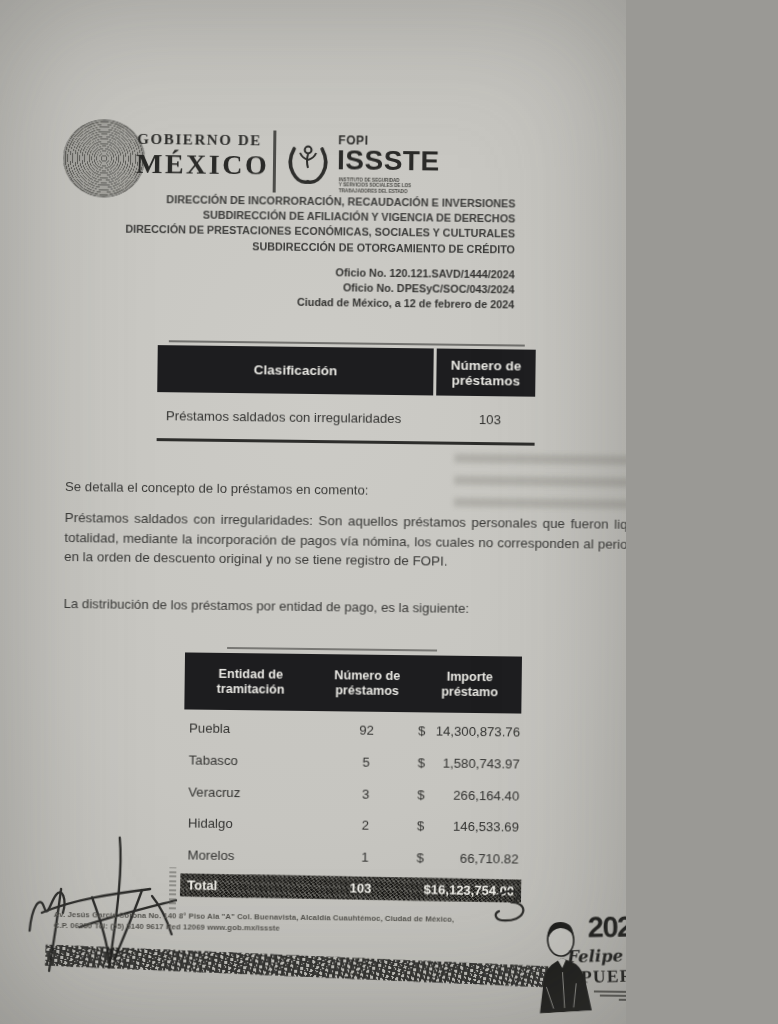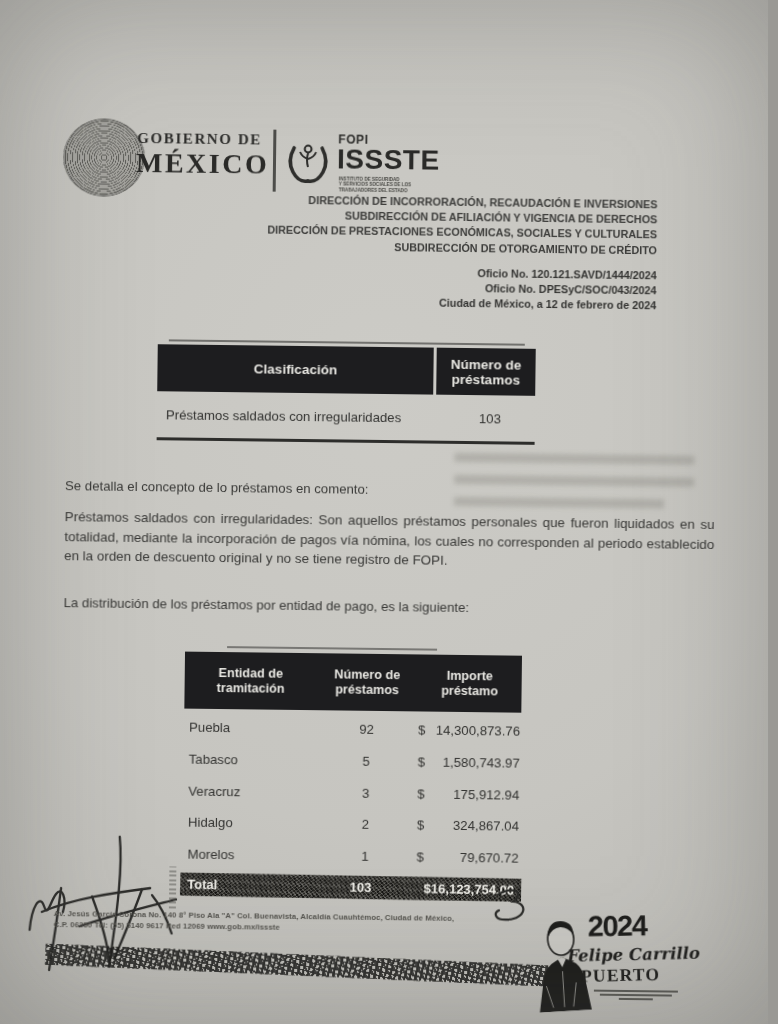--- a/index.html
+++ b/index.html
@@ -1,17 +1,17 @@
 <!DOCTYPE html>
 <html><head>
 <meta charset="utf-8">
 <style>
   html,body{margin:0;padding:0;background:#9a9995;}
   .photo{
-    position:relative;width:768px;height:1024px;overflow:hidden;
+    position:relative;width:626px;height:1024px;overflow:hidden;
     background:radial-gradient(125% 95% at 50% 38%, #cccbc6 0%, #c6c5c0 45%, #bcbbb6 75%, #aeadaa 100%);
     font-family:"Liberation Sans", sans-serif;color:#3a3a38;
   }
   .photo::after{content:"";position:absolute;inset:0;pointer-events:none;
     box-shadow:inset 0 0 140px rgba(80,80,76,.38);}
   .sheet{position:absolute;inset:0;transform:rotate(.7deg);transform-origin:50% 40%;filter:blur(.24px);}
   .abs{position:absolute;}
 
   
   .seal{left:60px;top:122px;width:82px;height:78px;border-radius:50%;
@@ -194,37 +194,37 @@
         <div class="t2-c3">
           <span>$</span>
           <span>1,580,743.97</span>
         </div>
       </div>
       <div class="t2-row">
         <div class="t2-c1">Veracruz</div>
         <div class="t2-c2">3</div>
         <div class="t2-c3">
           <span>$</span>
-          <span>175,912.94</span>
+          <span>266,164.40</span>
         </div>
       </div>
       <div class="t2-row">
         <div class="t2-c1">Hidalgo</div>
         <div class="t2-c2">2</div>
         <div class="t2-c3">
           <span>$</span>
-          <span>324,867.04</span>
+          <span>146,533.69</span>
         </div>
       </div>
       <div class="t2-row">
         <div class="t2-c1">Morelos</div>
         <div class="t2-c2">1</div>
         <div class="t2-c3">
           <span>$</span>
-          <span>79,670.72</span>
+          <span>66,710.82</span>
         </div>
       </div>
     </div>
     <div class="abs t2-total">
       <div class="t2-totc1">Total</div>
       <div class="t2-totc2">103</div>
       <div class="t2-totc3">$16,123,754.00</div>
     </div>
 
     <div class="abs signature">

